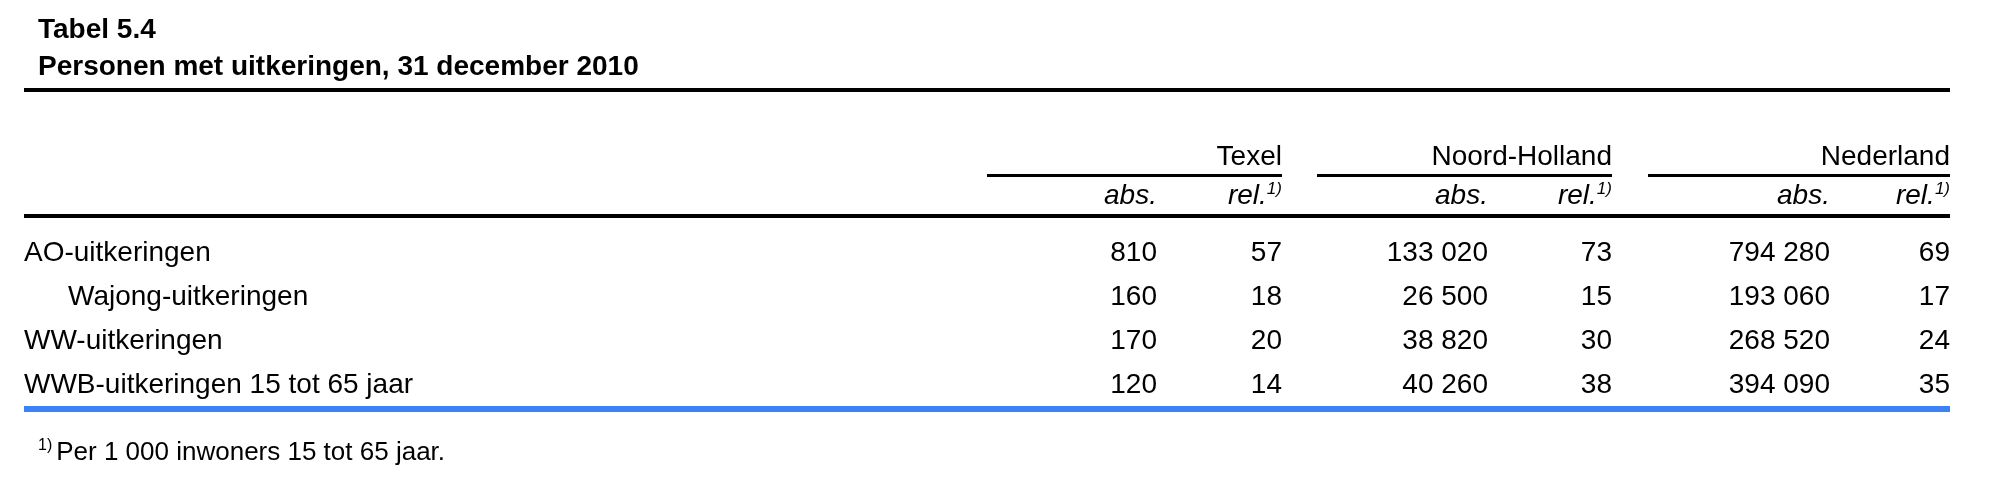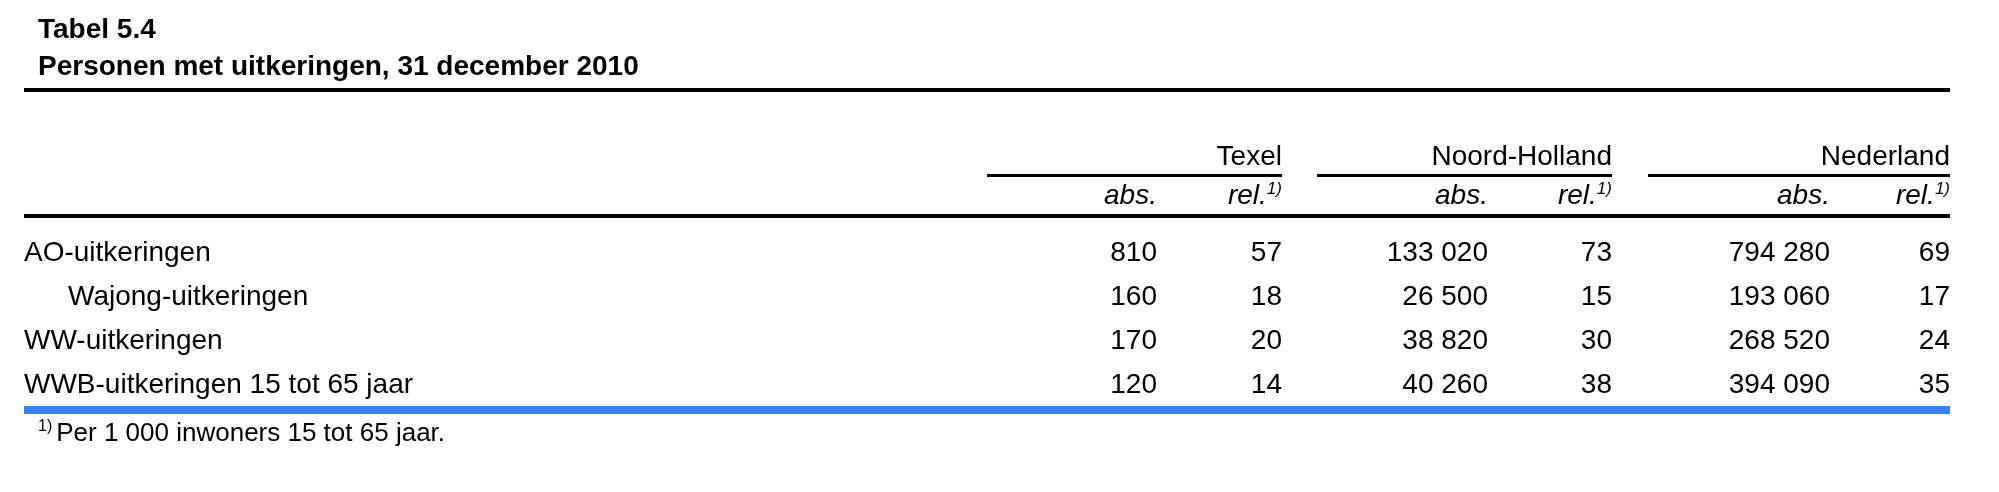--- a/index.html
+++ b/index.html
@@ -70,31 +70,31 @@
     vertical-align: super;
     line-height: 0;
   }
   
   tbody td {
     line-height: 44px;
     text-align: right;
     vertical-align: middle;
   }
   tbody tr:first-child td { padding-top: 12px; }
-  tbody tr:last-child td { border-bottom: 8px solid #3b82f6; }
+  tbody tr:last-child td { border-bottom: 6px solid #3b82f6; }
   td.row-label, th.label-col {
     text-align: left;
     padding-left: 14px;
   }
   td.row-label.indent {
     padding-left: 44px;
   }
   
   .footnote {
-    margin-top: 1px;
+    margin-top: 22px;
     margin-left: 14px;
     font-size: 26px;
     line-height: 34px;
   }
   .footnote sup {
     font-size: 16px;
     vertical-align: super;
     line-height: 0;
     margin-right: 4px;
   }

